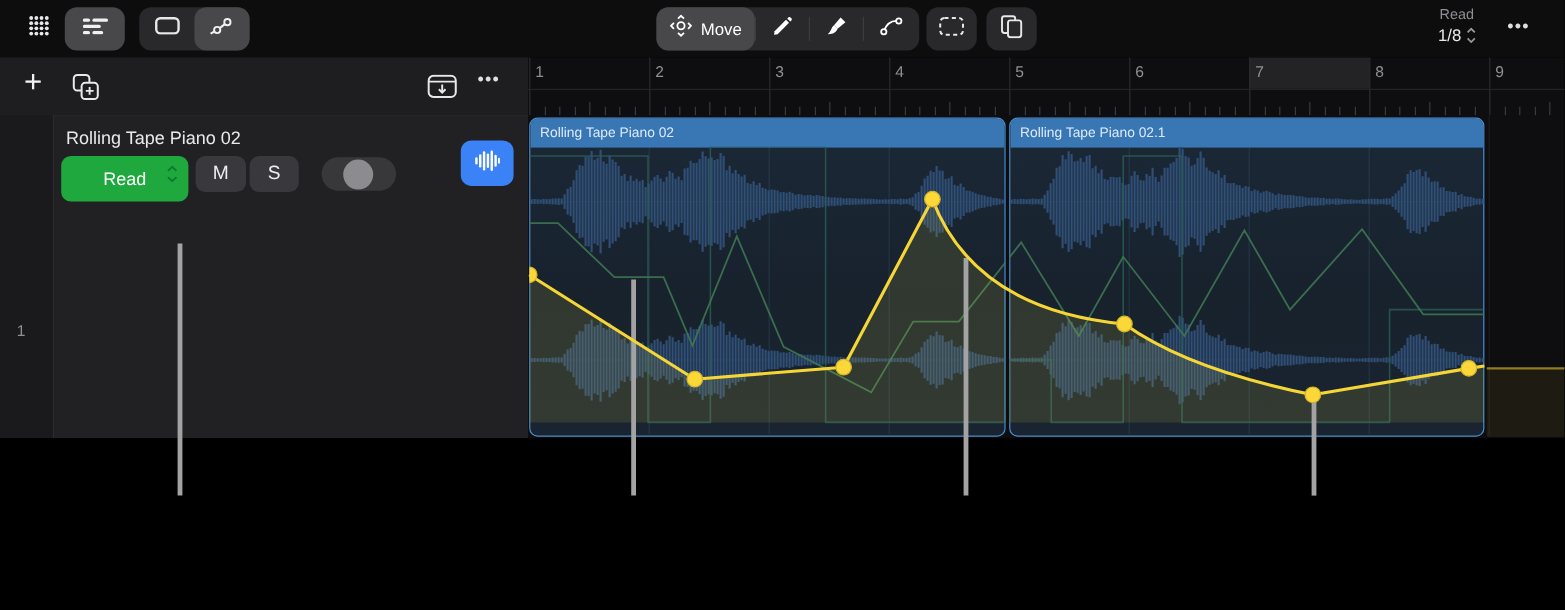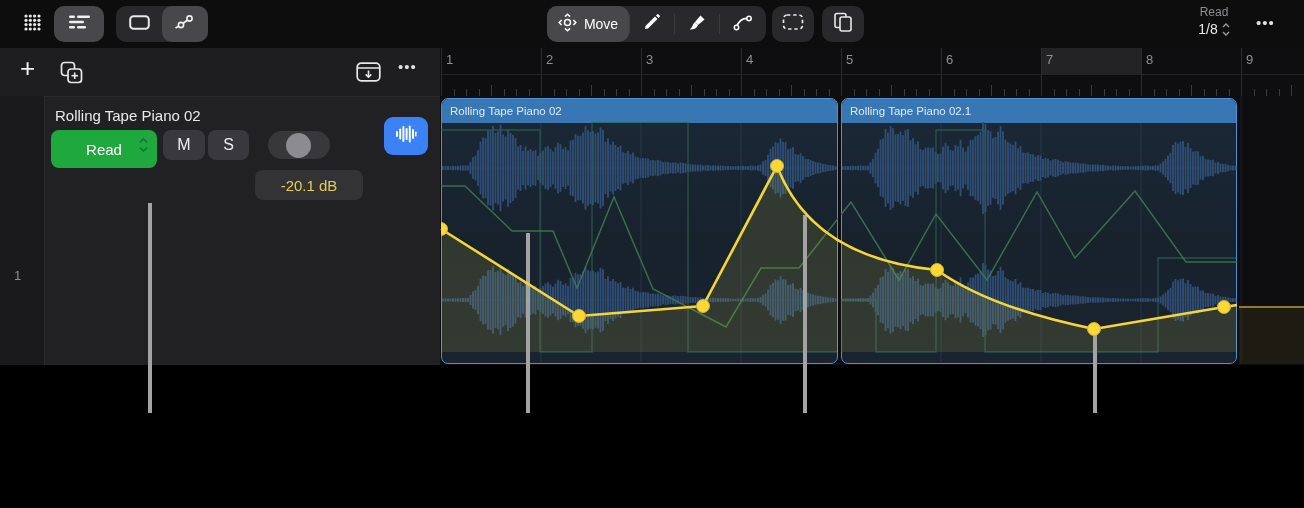--- a/index.html
+++ b/index.html
@@ -256,23 +256,20 @@
             <rect x="7.4" y="3" width="2" height="16" rx="1"></rect>
             <rect x="10.6" y="5" width="2" height="12" rx="1"></rect>
             <rect x="13.8" y="2.5" width="2" height="17" rx="1"></rect>
             <rect x="17" y="6" width="2" height="10" rx="1"></rect>
             <rect x="20" y="8.5" width="1.6" height="5" rx="0.8"></rect>
           </g>
         </svg>
       </span>
     </div>
 
-    <div class="abs pill param-pill" style="left:255px;top:122px;width:108px;height:30px;">
-      <span>-20.1 dB</span>
-    </div>
   </div>
 
   <div id="timeline" class="abs">
     <div id="ruler-row" class="abs">
         <div class="ruler-highlight" style="left: 601px; width: 100px;"></div>
         <div class="bar-line" style="left: 1px; top: 0px; height: 26px;"></div>
         <span class="bar-label" style="left: 6px;">1</span>
         <div class="bar-line" style="left: 101px; top: 0px; height: 26px;"></div>
         <span class="bar-label" style="left: 106px;">2</span>
         <div class="bar-line" style="left: 201px; top: 0px; height: 26px;"></div>

